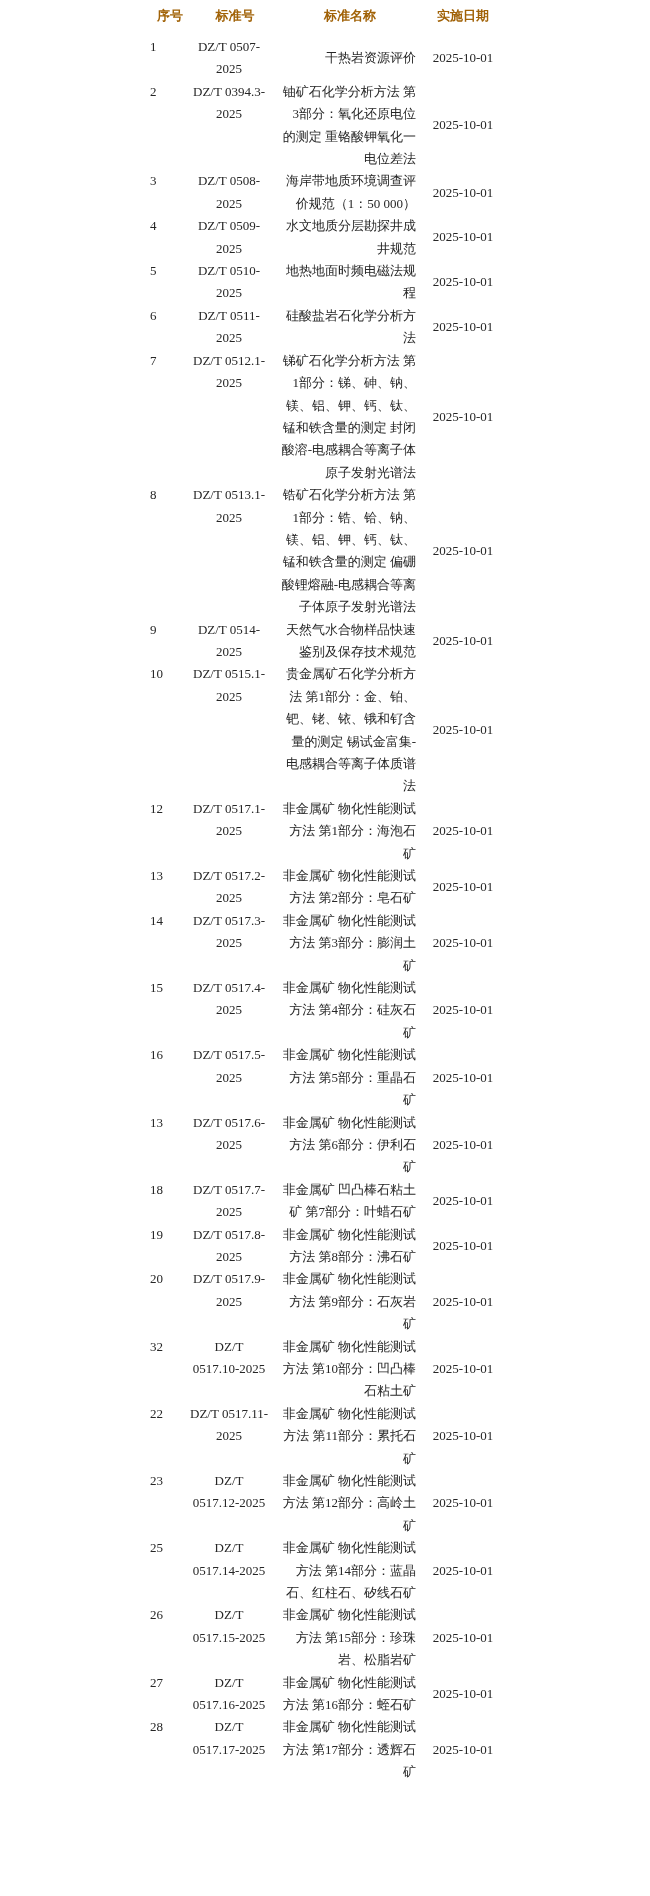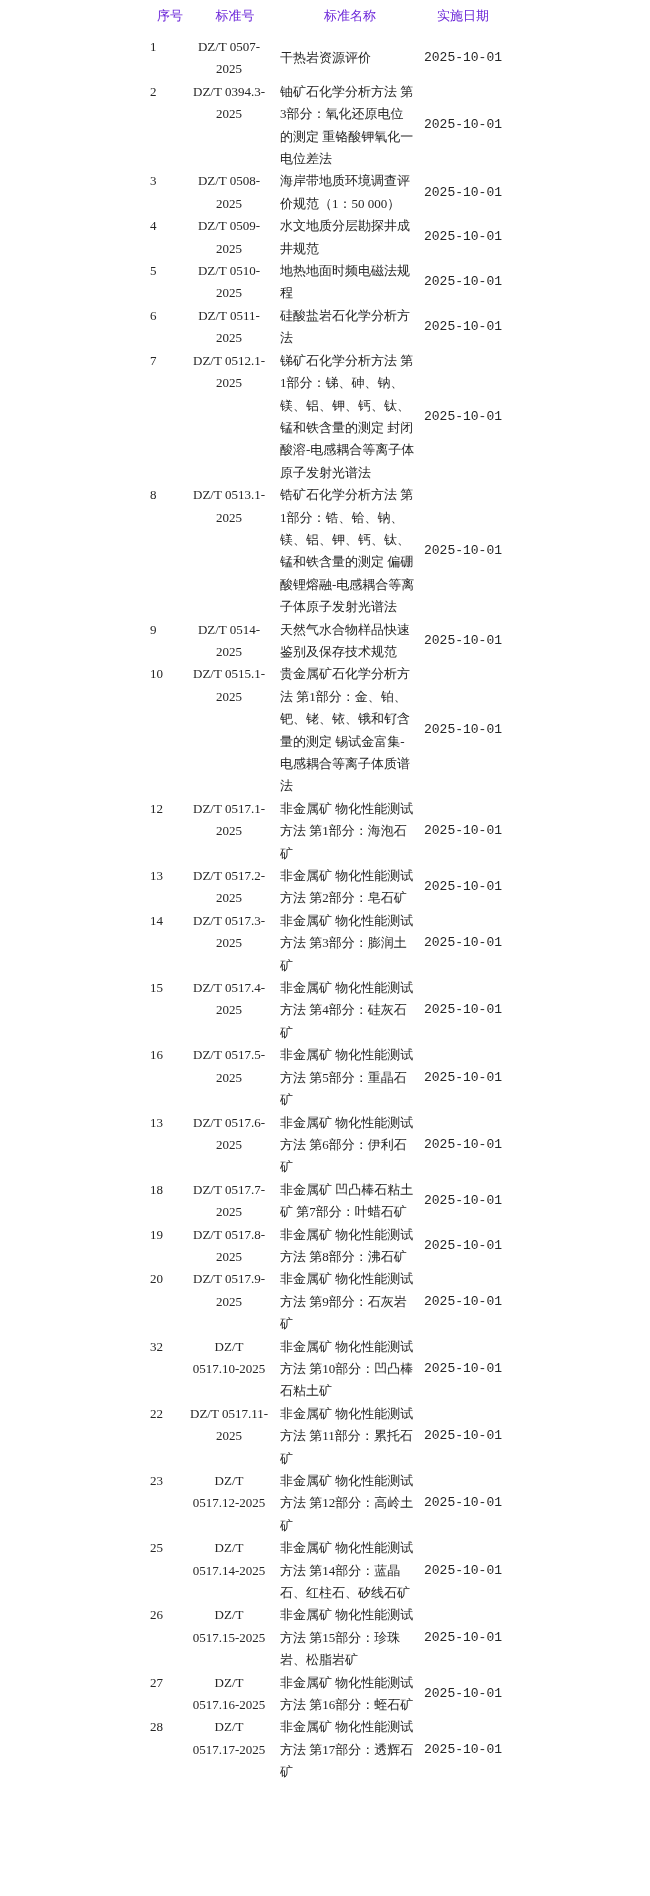--- a/index.html
+++ b/index.html
@@ -21,22 +21,22 @@
     border-collapse: collapse;
     table-layout: fixed;
     width: 356px;
   }
   col.c1 { width: 40px; }
   col.c2 { width: 90px; }
   col.c3 { width: 140px; }
   col.c4 { width: 86px; }
   th {
     font-size: 13px;
-    font-weight: normal;
-    color: #6d28d9;
+    font-weight: bold;
+    color: #a16207;
     line-height: 20px;
     padding: 0 0 10px 0;
     vertical-align: top;
     white-space: nowrap;
   }
   td {
     font-size: 13px;
     line-height: 22.4px;
     padding: 0;
   }
@@ -45,29 +45,28 @@
     text-align: left;
   }
   td.c-std {
     vertical-align: top;
     text-align: center;
     padding-right: 12px;
     overflow-wrap: break-word;
   }
   td.c-name {
     vertical-align: middle;
-    text-align: left;
+    text-align: right;
     padding-right: 4px;
     word-break: break-all;
   }
   td.c-date {
     vertical-align: middle;
     text-align: center;
     white-space: nowrap;
-    font-family: Liberation Mono, monospace;
   }
 </style>
 </head>
 <body>
 
 <div class="doc">
   <table class="standards">
     <colgroup>
       <col class="c1">
         <col class="c2">

